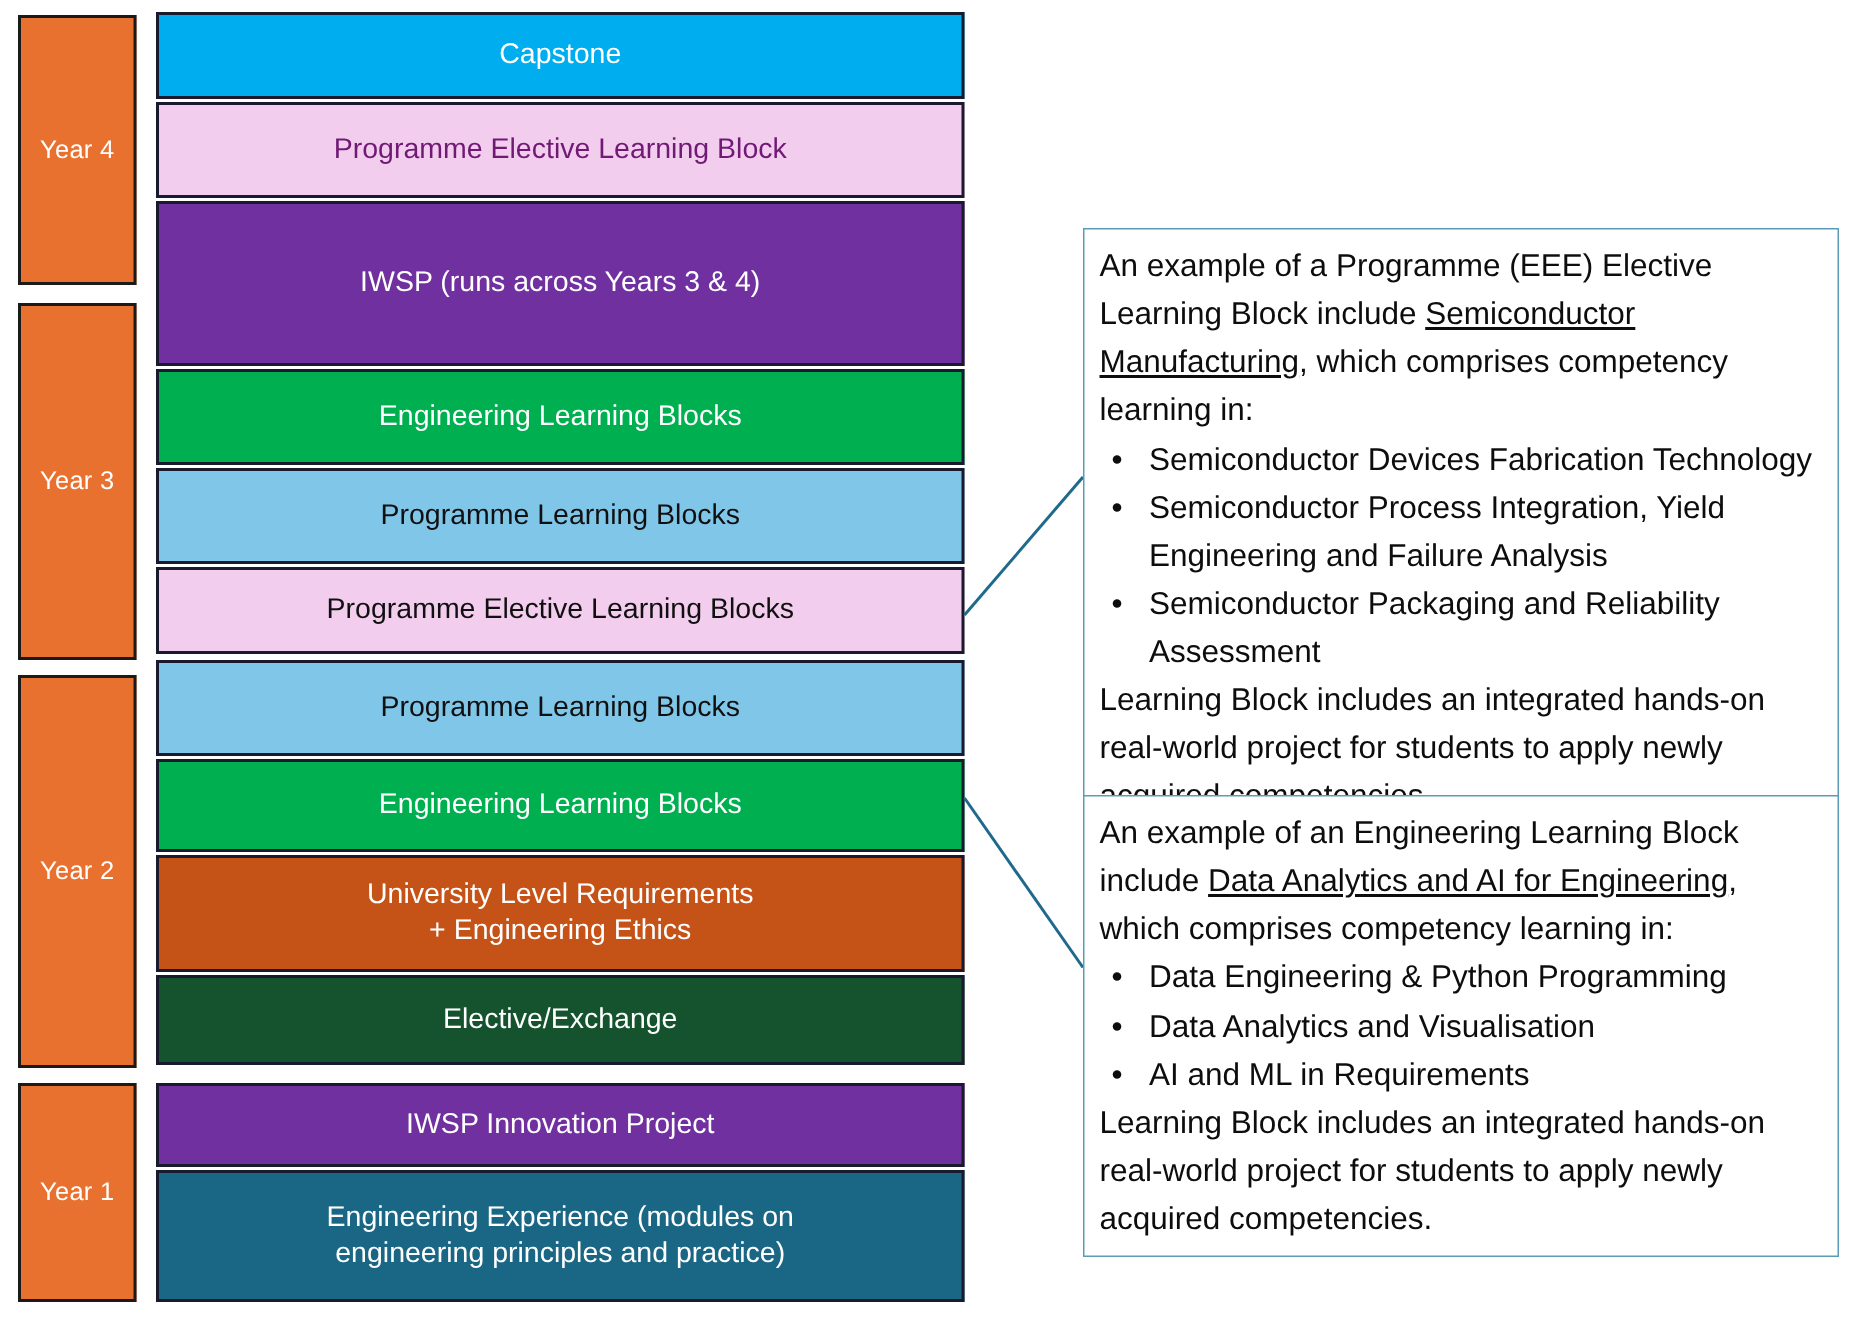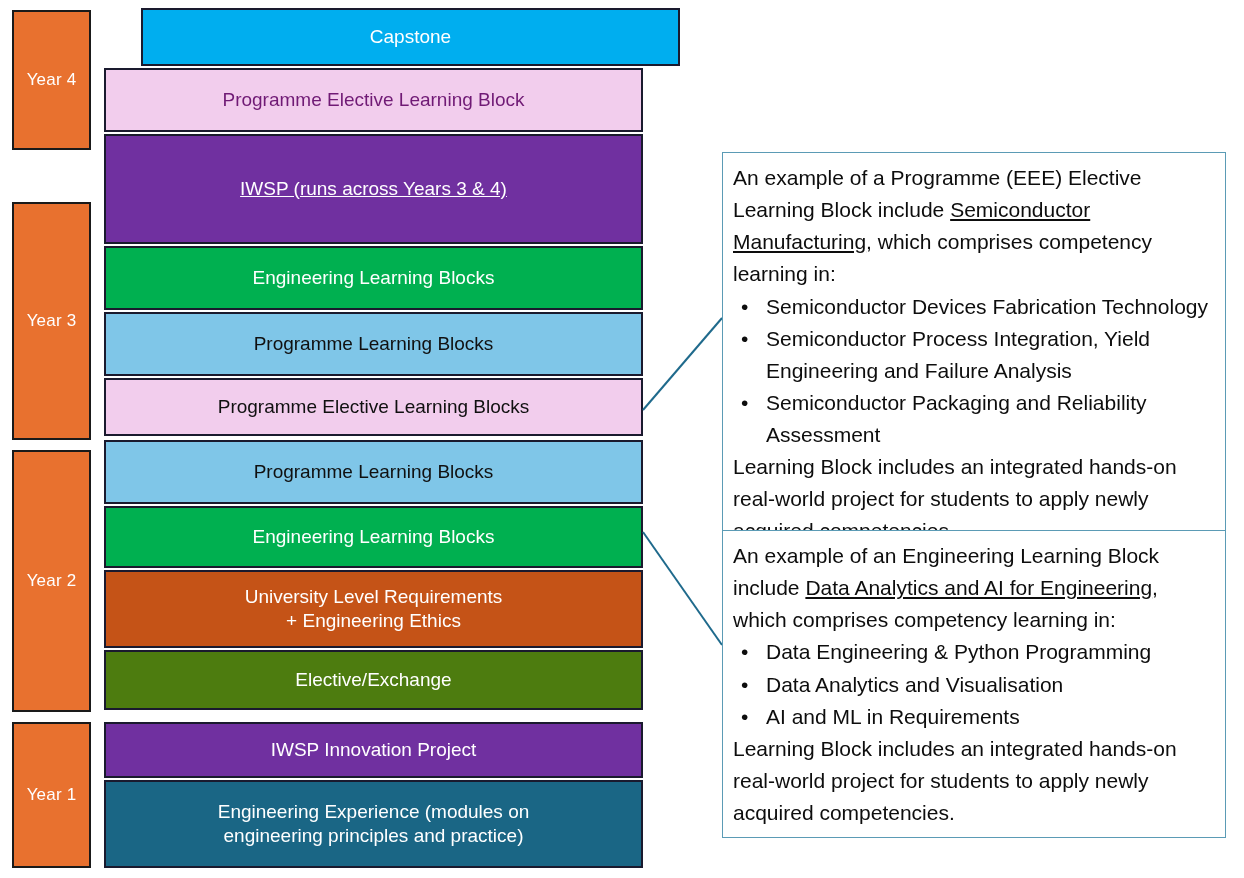--- a/index.html
+++ b/index.html
@@ -91,40 +91,40 @@
     width: 1244px;
     height: 878px;
     pointer-events: none;
   }
 </style>
 </head>
 <body>
 
 <div id="canvas">
 
-  <div class="year-box" style="top: 10px; height: 140px; background: rgb(232, 113, 47);">
+  <div class="year-box" style="top: 10px; height: 180px; background: rgb(232, 113, 47);">
     <span>Year 4</span>
   </div>
   <div class="year-box" style="top: 202px; height: 238px; background: rgb(232, 113, 47);">
     <span>Year 3</span>
   </div>
   <div class="year-box" style="top: 450px; height: 262px; background: rgb(232, 113, 47);">
     <span>Year 2</span>
   </div>
   <div class="year-box" style="top: 722px; height: 146px; background: rgb(232, 113, 47);">
     <span>Year 1</span>
   </div>
 
-  <div class="block" style="top: 8px; height: 58px; background: rgb(0, 174, 239); color: rgb(255, 255, 255); margin-left: 37px;">
+  <div class="block" style="top: 8px; height: 58px; background: rgb(0, 174, 239); color: rgb(255, 255, 255);">
     <span class="block-label">Capstone</span>
   </div>
   <div class="block" style="top: 68px; height: 64px; background: rgb(242, 205, 237); color: #701a75;">
     <span class="block-label">Programme Elective Learning Block</span>
   </div>
-  <div class="block" style="top: 134px; height: 110px; background: rgb(112, 48, 160); color: rgb(255, 255, 255); text-decoration: underline;">
+  <div class="block" style="top: 134px; height: 110px; background: rgb(112, 48, 160); color: rgb(255, 255, 255);">
     <span class="block-label">IWSP (runs across Years 3 &amp; 4)</span>
   </div>
   <div class="block" style="top: 246px; height: 64px; background: rgb(0, 176, 80); color: rgb(255, 255, 255);">
     <span class="block-label">Engineering Learning Blocks</span>
   </div>
   <div class="block" style="top: 312px; height: 64px; background: rgb(127, 198, 232); color: rgb(16, 16, 16);">
     <span class="block-label">Programme Learning Blocks</span>
   </div>
   <div class="block" style="top: 378px; height: 58px; background: rgb(242, 205, 237); color: rgb(16, 16, 16); align-items: center;">
     <span class="block-label">Programme Elective Learning Blocks</span>
@@ -132,21 +132,21 @@
   <div class="block" style="top: 440px; height: 64px; background: rgb(127, 198, 232); color: rgb(16, 16, 16);">
     <span class="block-label">Programme Learning Blocks</span>
   </div>
   <div class="block" style="top: 506px; height: 62px; background: rgb(0, 176, 80); color: rgb(255, 255, 255);">
     <span class="block-label">Engineering Learning Blocks</span>
   </div>
   <div class="block" style="top: 570px; height: 78px; background: rgb(197, 83, 23); color: rgb(255, 255, 255);">
     <span class="block-label">University Level Requirements
 + Engineering Ethics</span>
   </div>
-  <div class="block" style="top: 650px; height: 60px; background: #4d7c0f; color: rgb(255, 255, 255);">
+  <div class="block" style="top: 650px; height: 60px; background: #14532d; color: rgb(255, 255, 255);">
     <span class="block-label">Elective/Exchange</span>
   </div>
   <div class="block" style="top: 722px; height: 56px; background: rgb(112, 48, 160); color: rgb(255, 255, 255);">
     <span class="block-label">IWSP Innovation Project</span>
   </div>
   <div class="block" style="top: 780px; height: 88px; background: rgb(26, 102, 133); color: rgb(255, 255, 255);">
     <span class="block-label">Engineering Experience (modules on
 engineering  principles and practice)</span>
   </div>
 

